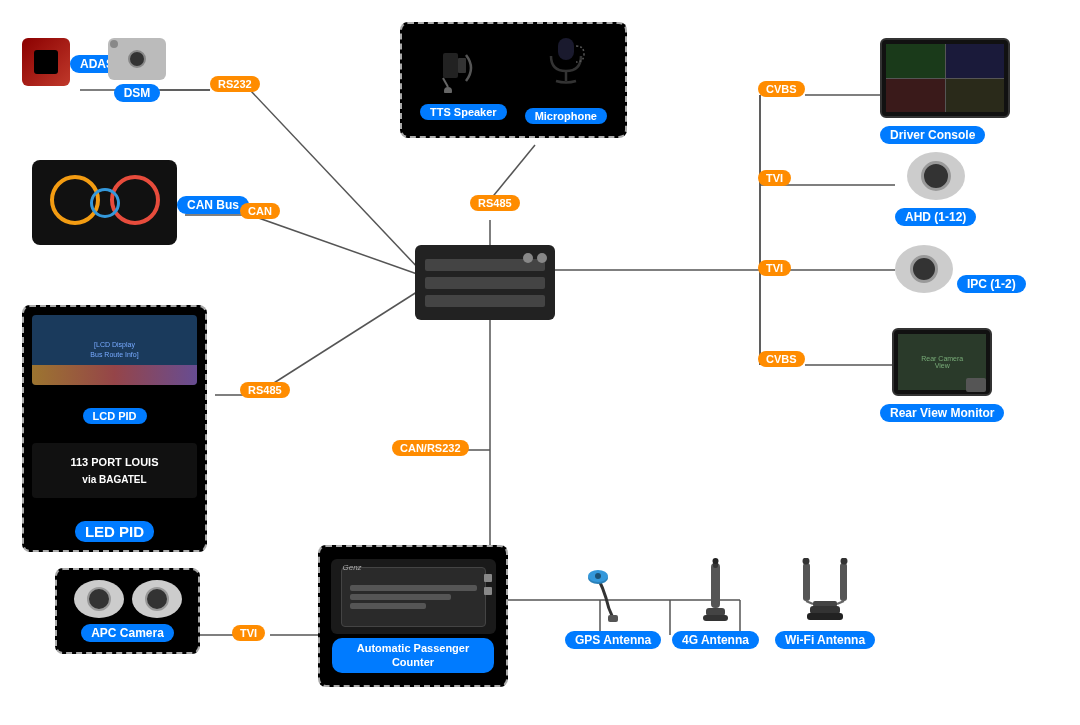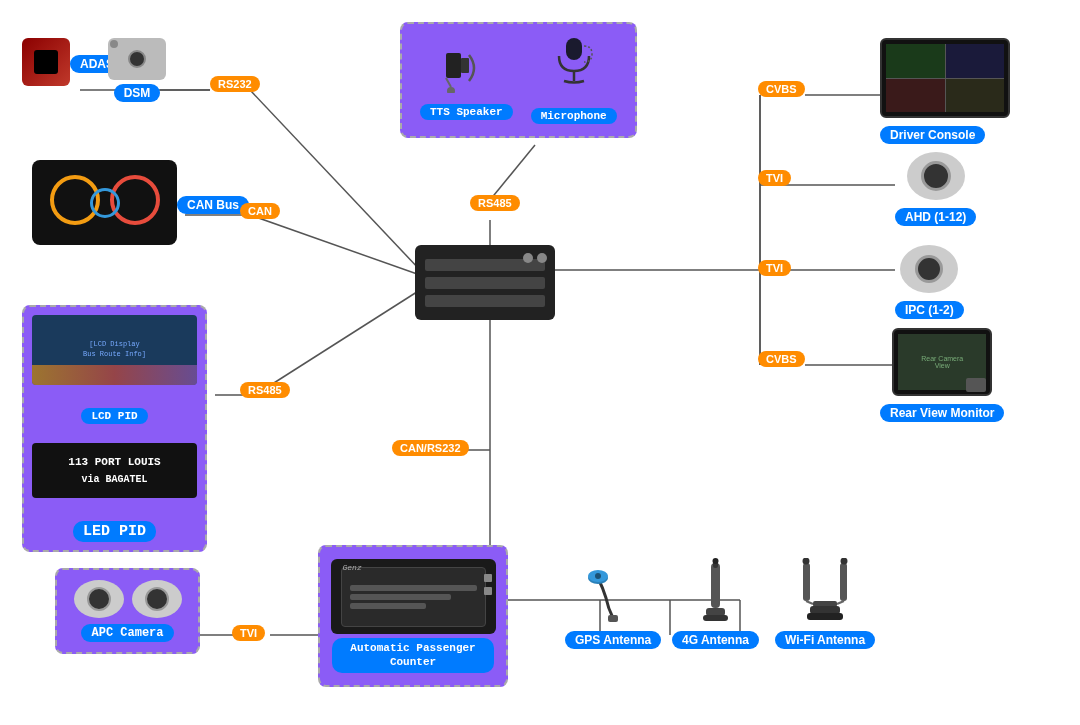--- a/index.html
+++ b/index.html
@@ -24,22 +24,21 @@
       pointer-events: none;
       z-index: 1;
     }
     .dashed-box {
       border: 2px dashed #aaa;
       border-radius: 8px;
       padding: 8px;
       display: flex;
       flex-direction: column;
       align-items: center;
-      background: #8b5cf6;
-      font-family: Liberation Mono, monospace;
+      background: #000000;
     }
     .label-badge {
       background: #007bff;
       color: #fff;
       border-radius: 10px;
       padding: 2px 10px;
       font-size: 12px;
       font-weight: bold;
       margin-top: 4px;
       white-space: nowrap;
@@ -339,21 +338,21 @@
     <span class="label-badge">Driver Console</span>
   </div>
 
   <div style="position:absolute; left:895px; top:152px; z-index:4; display:flex;flex-direction:column;align-items:center;gap:4px;">
     <div style="width:58px;height:48px;background:#ccc;border-radius:50%;display:flex;align-items:center;justify-content:center;">
       <div style="width:30px;height:30px;background:#333;border-radius:50%;border:3px solid #999;"></div>
     </div>
     <span class="label-badge">AHD (1-12)</span>
   </div>
 
-  <div style="position:absolute; left:895px; top:245px; z-index:4; display:flex;flex-direction:column;align-items:center;gap:4px;">
+  <div style="position:absolute; left:895px; top:245px; z-index:4; display:flex;align-items:flex-end;gap:4px;">
     <div style="width:58px;height:48px;background:#ccc;border-radius:50%;display:flex;align-items:center;justify-content:center;">
       <div style="width:28px;height:28px;background:#333;border-radius:50%;border:3px solid #999;"></div>
     </div>
     <span class="label-badge">IPC (1-2)</span>
   </div>
 
   <div style="position:absolute; left:880px; top:328px; z-index:4; display:flex;flex-direction:column;align-items:center;gap:4px;">
     <div style="width:100px;height:68px;background:#111;border-radius:6px;border:2px solid #333;display:flex;align-items:center;justify-content:center;overflow:hidden;position:relative;">
       <div style="width:88px;height:56px;background:#2a3a2a;display:flex;align-items:center;justify-content:center;">
         <div style="font-size:7px;color:#7a7;text-align:center;">Rear Camera<br>View</div>

